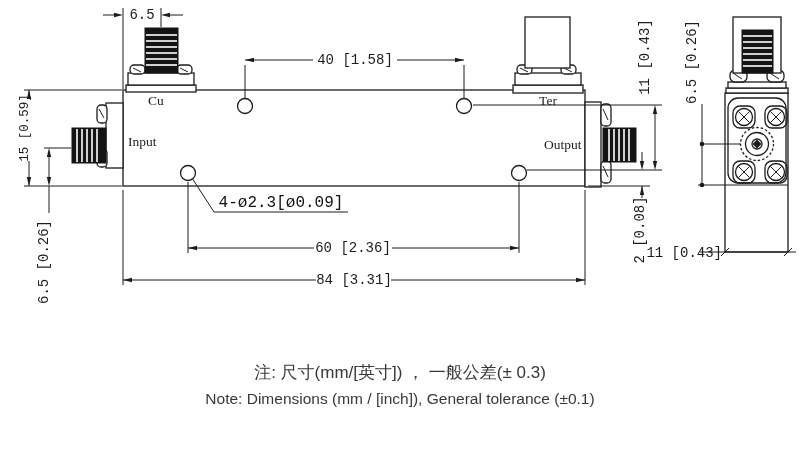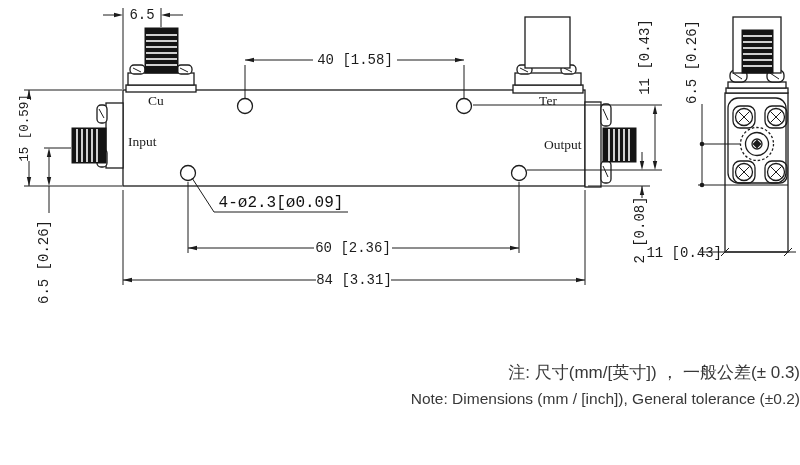--- a/index.html
+++ b/index.html
@@ -9,21 +9,21 @@
   .ln{stroke:#1c1c1c;stroke-width:1.3;fill:none;}
   .thin{stroke:#1c1c1c;stroke-width:1;fill:none;}
   .blk{fill:#141414;stroke:#141414;}
   .wht{fill:#ffffff;stroke:#1c1c1c;stroke-width:1.3;}
   .arr{fill:#1c1c1c;stroke:none;}
   .dimtxt{font-family:"Liberation Mono","DejaVu Sans Mono",monospace;font-size:14px;fill:#1c1c1c;}
   .dimtxt-sm{font-family:"Liberation Mono","DejaVu Sans Mono",monospace;font-size:12.5px;fill:#1c1c1c;}
   .callout{font-family:"Liberation Mono","DejaVu Sans Mono",monospace;font-size:16px;fill:#111;}
   .lbl{font-family:"Liberation Serif","DejaVu Serif",serif;font-size:13.5px;fill:#1c1c1c;}
   .stripe{stroke:#ffffff;stroke-width:1.6;}
-  #notes{position:absolute;left:0;top:360px;width:800px;text-align:right;color:#383838;}
+  #notes{position:absolute;left:0;top:360px;width:800px;text-align:center;color:#383838;}
   #note-zh{font-size:17px;line-height:26px;}
   #note-en{font-size:15.5px;line-height:26px;}
 </style>
 </head>
 <body>
 
 <div id="page">
 <svg width="800" height="350" viewBox="0 0 800 350">
 
   <g>
@@ -247,15 +247,15 @@
     <line class="thin" x1="700" y1="252" x2="796" y2="252"></line>
     <line class="thin" x1="721" y1="256" x2="729" y2="248"></line>
     <line class="thin" x1="784" y1="256" x2="792" y2="248"></line>
     <text class="dimtxt" x="722" y="257" text-anchor="end">11 [0.43]</text>
   </g>
 
 </svg>
 
 <div id="notes">
   <div id="note-zh">注: 尺寸(mm/[英寸]) ， 一般公差(± 0.3)</div>
-  <div id="note-en">Note: Dimensions (mm / [inch]), General tolerance (±0.2)</div>
+  <div id="note-en">Note: Dimensions (mm / [inch]), General tolerance (±0.1)</div>
 </div>
 </div>
 
 </body></html>

